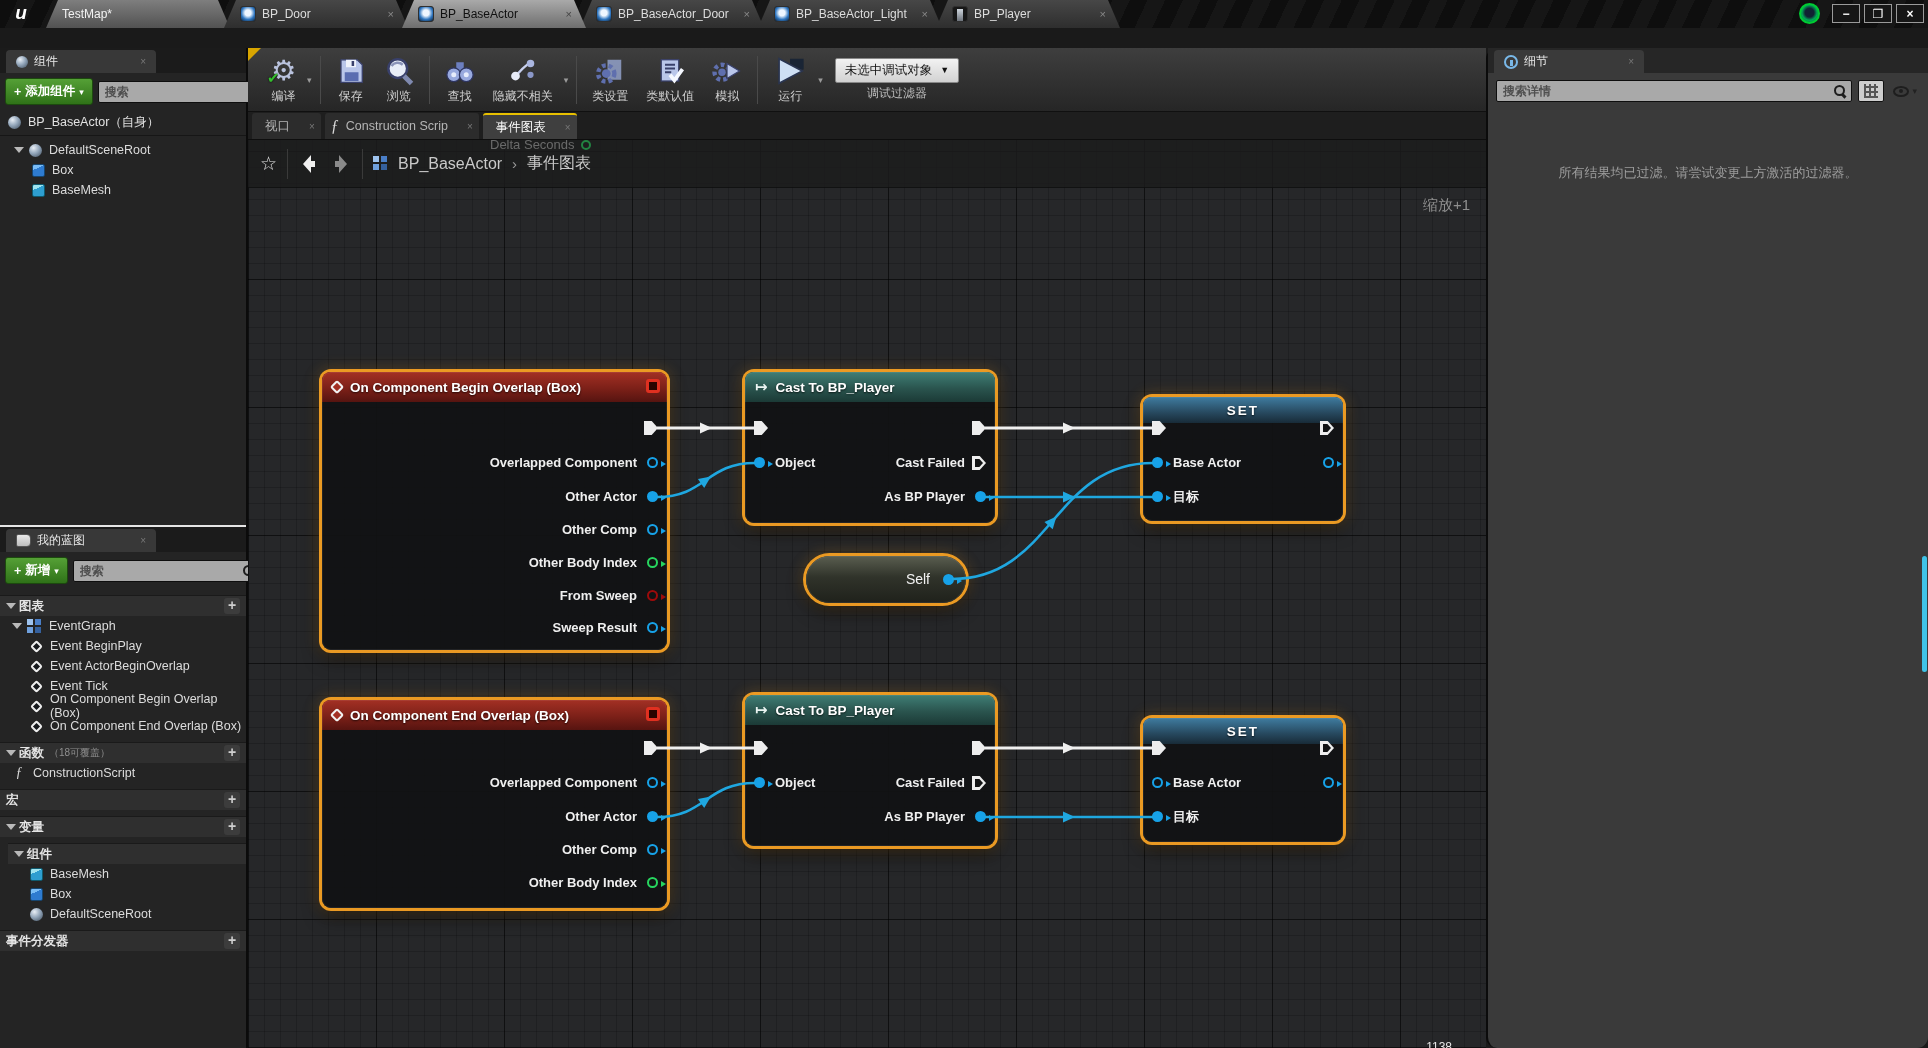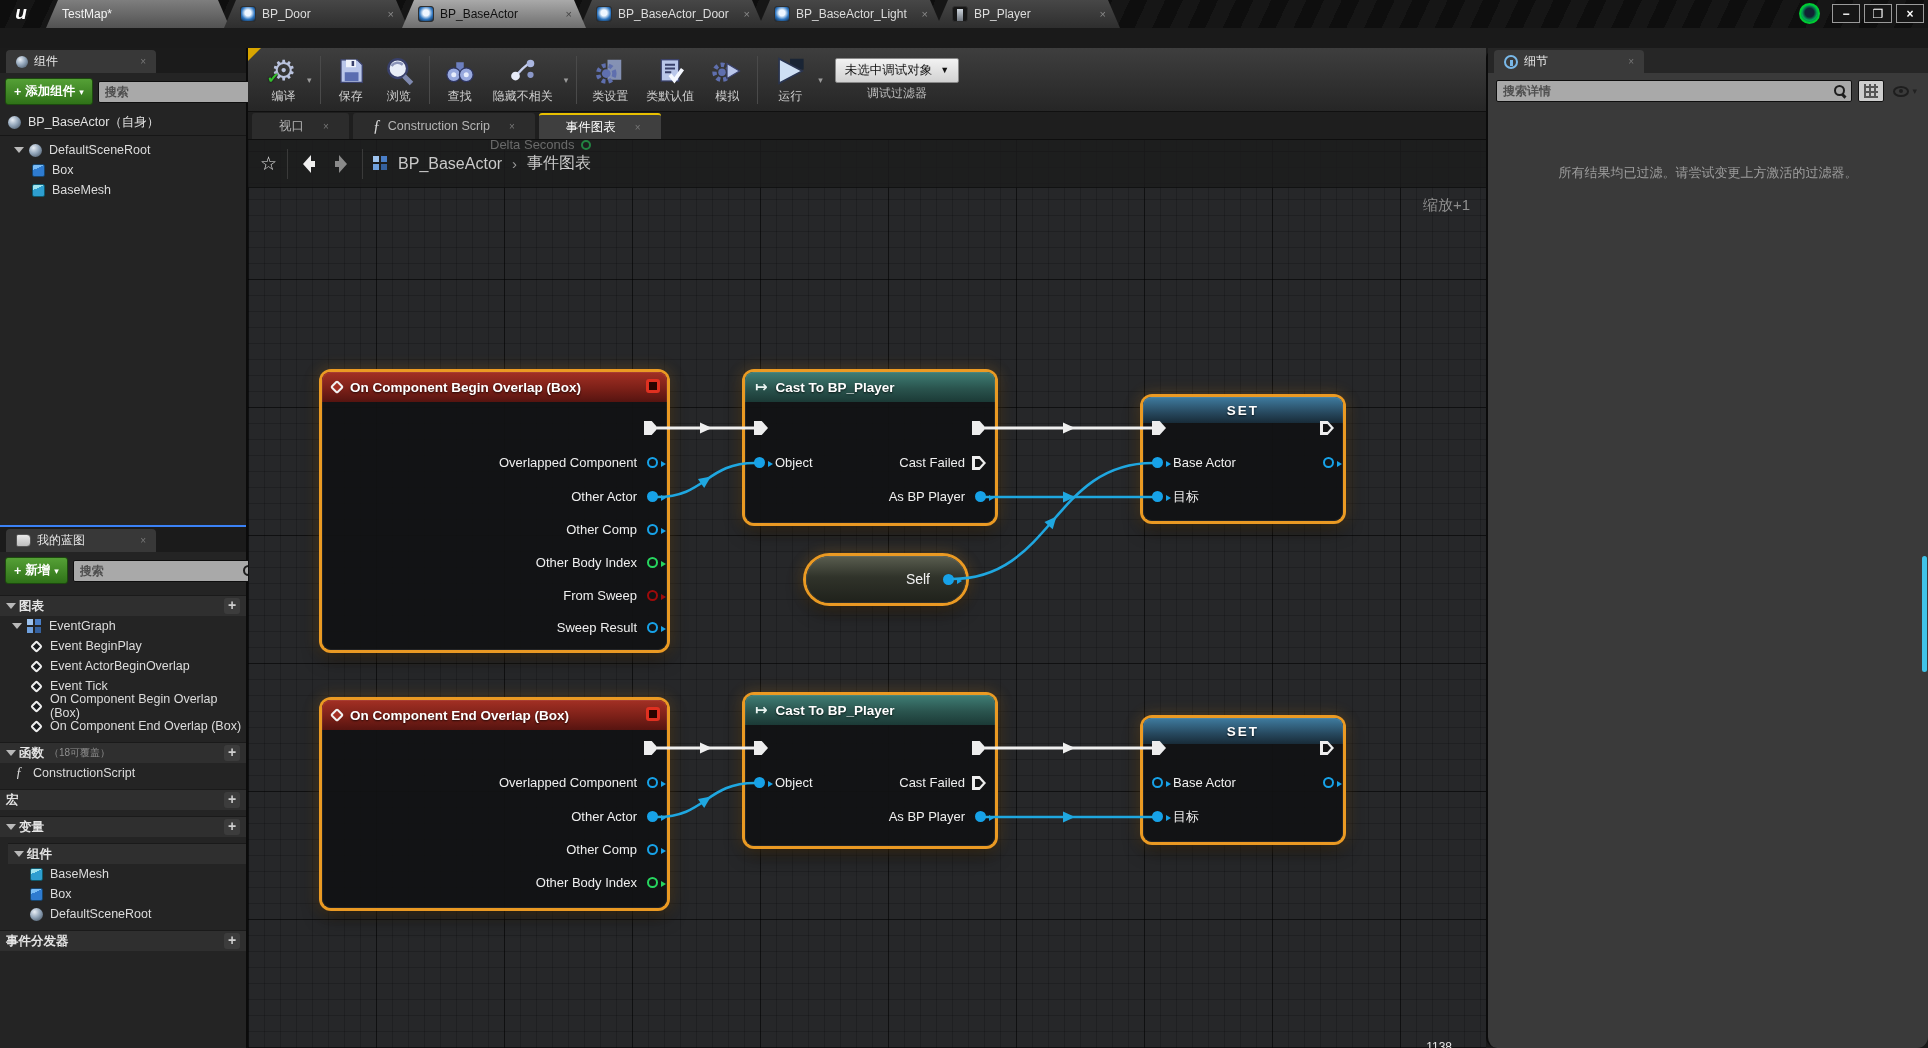--- a/index.html
+++ b/index.html
@@ -80,21 +80,21 @@
   .tlabel{color:#cfcfcf;font-size:12px;white-space:nowrap;}
   .tdd{color:#9a9a9a;font-size:9px;align-self:center;padding:0 2px;}
   .tsep{width:1px;height:48px;background:#161616;border-right:1px solid #4a4a4a;margin:0 6px;}
   .debugbox{display:flex;flex-direction:column;align-items:center;margin-left:10px;gap:2px;}
   .debugbtn{background:linear-gradient(#f2f2f2,#d2d2d2);color:#111;border:1px solid #888;border-radius:2px;
     font-size:12.5px;padding:3px 9px;display:flex;gap:8px;align-items:center;}
   .debugbtn .caret{font-size:9px;}
   .debugcap{color:#bdbdbd;font-size:12px;}
 
   .gtabs{height:28px;background:#1e1e1e;display:flex;align-items:flex-end;border-bottom:1px solid #0e0e0e;}
-  .gtab{height:26px;display:flex;align-items:center;gap:7px;padding:0 20px;margin-left:4px;background:#2c2c2c;
+  .gtab{height:26px;display:flex;align-items:center;gap:7px;padding:0 6px;margin-left:4px;background:#2c2c2c;
     color:#b5b5b5;font-size:12.5px;border-radius:3px 3px 0 0;}
   .gtab.active{background:#3f3f3f;color:#fff;border-top:2px solid #e8c000;}
   .gtab .tx{color:#777;font-size:10px;margin-left:12px;}
 
   .graph{position:relative;flex:1;overflow:hidden;background-color:#262729;
     background-image:
       repeating-linear-gradient(0deg,rgba(0,0,0,.5) 0 1px,transparent 1px 128px),
       repeating-linear-gradient(90deg,rgba(0,0,0,.5) 0 1px,transparent 1px 128px),
       repeating-linear-gradient(0deg,rgba(0,0,0,.18) 0 1px,transparent 1px 16px),
       repeating-linear-gradient(90deg,rgba(0,0,0,.18) 0 1px,transparent 1px 16px);}
@@ -120,21 +120,21 @@
   .nhead{position:absolute;left:0;right:0;top:0;height:30px;border-radius:8px 8px 0 0;display:flex;align-items:center;gap:8px;padding:0 10px;}
   .nhead .ntitle{font-weight:bold;font-size:13.5px;color:#fff;text-shadow:0 1px 2px rgba(0,0,0,.7);white-space:nowrap;}
   .nhead.event{background:linear-gradient(#a33024 0%,#7c2018 55%,#561410 100%);}
   .nhead.cast{background:linear-gradient(#3f7e75 0%,#2a544e 55%,#1b3a36 100%);}
   .nhead.set{background:linear-gradient(#3f7ca0 0%,#27495f 60%,#182b38 100%);height:26px;justify-content:center;}
   .nhead.set .ntitle{letter-spacing:2px;}
   .ev-dmd{width:10px;height:10px;border:2px solid #f2f2f2;background:#a33024;transform:rotate(45deg);border-radius:2px;flex:0 0 auto;}
   .cast-ico{color:#eaf4f2;font-size:15px;font-weight:bold;}
   .delegate{position:absolute;right:7px;top:7px;width:14px;height:14px;border:3px solid #e03020;background:#2a0400;border-radius:3px;}
   .prow{position:absolute;left:0;right:0;height:22px;}
-  .plbl{position:absolute;top:0;line-height:22px;font-size:13px;color:#efefef;white-space:nowrap;}
+  .plbl{position:absolute;top:0;line-height:22px;font-size:13px;color:#efefef;white-space:nowrap;font-weight:bold;}
   .plbl.L{left:30px;} .plbl.R{right:30px;}
   .pin{position:absolute;}
   .pin.L{left:9px;} .pin.R{right:9px;}
   .pin.circ{width:11px;height:11px;top:5px;border-radius:50%;border:2px solid var(--c);}
   .pin.circ.filled{background:var(--c);}
   .pin.circ::after{content:"";position:absolute;left:12px;top:2px;border-left:5px solid var(--c);border-top:3.5px solid transparent;border-bottom:3.5px solid transparent;}
   .pin.exec{width:14px;height:14px;top:4px;background:#ededed;clip-path:polygon(0 0,55% 0,100% 50%,55% 100%,0 100%);}
   .pin.exec.hollow::before{content:"";position:absolute;inset:3px;background:#121314;clip-path:polygon(0 0,55% 0,100% 50%,55% 100%,0 100%);}
   .node.pill{border-radius:24px;background:linear-gradient(#5a5e50 0%,#30332a 45%,#1f211b 100%);}
   .node.pill::after{border-radius:24px;}
@@ -235,21 +235,21 @@
         <div class="trow" style="padding-left: 32px;">
           <span class="cube"></span>
           <span>Box</span>
         </div>
         <div class="trow" style="padding-left: 32px;">
           <span class="mesh"></span>
           <span>BaseMesh</span>
         </div>
       </div>
 
-    <div style="position:absolute;left:0;top:477px;right:0;bottom:0;border-top:2px solid #3b82f6">
+    <div style="position:absolute;left:0;top:477px;right:0;bottom:0;border-top:2px solid #e5e5e5">
       <div class="ptabstrip">
         <div class="ptab">
           <span class="bookico"></span>
           <span>我的蓝图</span>
           <span class="tx">×</span>
         </div>
       </div>
       <div class="ptoolrow">
         <div class="gbtn">
           <span>+</span>

